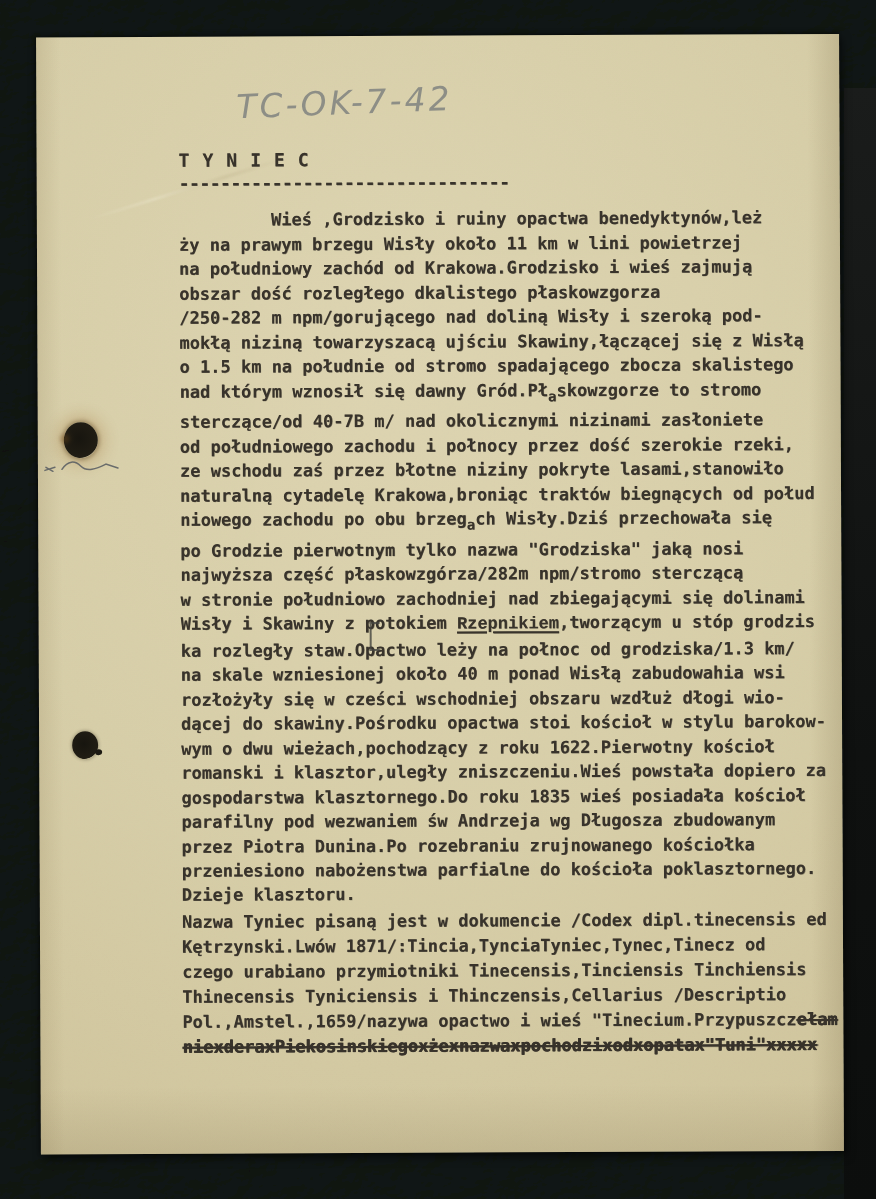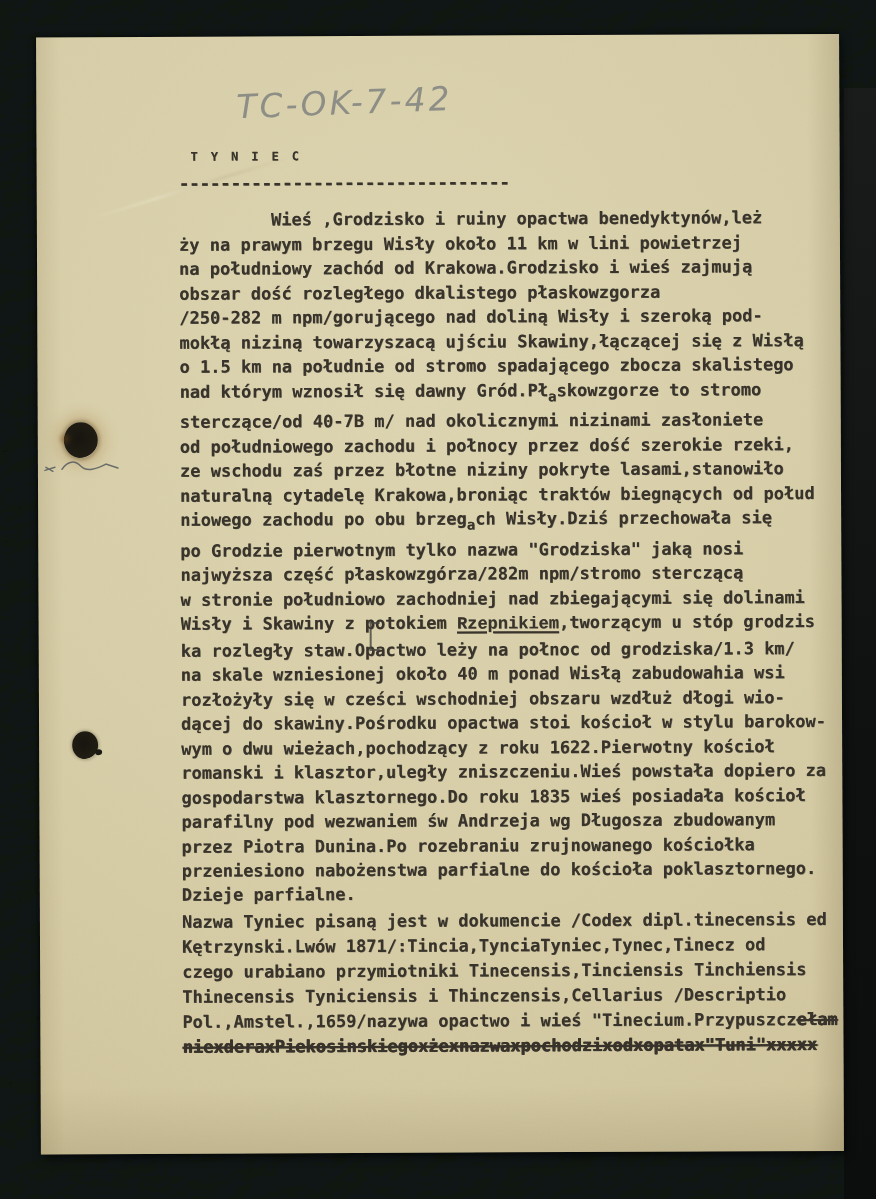--- a/index.html
+++ b/index.html
@@ -21,21 +21,21 @@
                  linear-gradient(180deg,rgba(0,0,0,0) 94%,rgba(110,95,60,.16) 100%);}
   .crease{position:absolute;left:45px;top:150px;width:215px;height:3px;opacity:.35;filter:blur(1px);
       transform:rotate(-17deg);background:linear-gradient(90deg,rgba(255,252,240,0),rgba(255,252,240,.7),rgba(120,100,60,.3),rgba(255,252,240,0));}
   
   .handwriting{position:absolute;left:200px;top:47px;
       font-family:"DejaVu Sans",sans-serif;font-style:italic;font-weight:400;
       font-size:33px;letter-spacing:3px;color:#8d8e86;transform:rotate(-2deg);white-space:pre;}
   
   .typed{color:#38332b;font-weight:700;font-size:17px;white-space:pre;
          text-shadow:0.4px 0.3px 0 rgba(56,51,43,.55);}
-  .title{position:absolute;left:154px;top:113px;letter-spacing:13px;font-size:12px;}
+  .title{position:absolute;left:142px;top:113px;letter-spacing:13px;font-size:18px;}
   .title-underline{position:absolute;left:142px;top:136px;letter-spacing:-0.5px;font-size:18px;font-weight:800;}
   .para{position:absolute;left:142px;}
   #para1{top:171px;line-height:24.5px;}
   .heading{position:absolute;left:142px;top:848px;}
   #para2{top:873px;line-height:25px;}
   .tline{height:inherit;}
   .seg-underline{text-decoration:underline;text-decoration-thickness:2px;text-underline-offset:3px;font-family:Liberation Mono, monospace;}
   .seg-strike{text-decoration:line-through;text-decoration-thickness:2px;
               text-shadow:0.7px 0 0 rgba(45,40,34,.9),0.4px 0.3px 0 rgba(56,51,43,.55);}
   .seg-sub{vertical-align:-5px;font-size:14px;}
@@ -87,21 +87,21 @@
     <div class="edge-shade"></div>
     <div class="crease"></div>
 
     <div class="handwriting">TC-OK-7-42</div>
 
     <div class="typed title">TYNIEC</div>
     <div class="typed title-underline">--------------------------------</div>
 
     <div id="para1" class="typed para"><div class="tline"><span>         Wieś ,Grodzisko i ruiny opactwa benedyktynów,leż</span></div><div class="tline"><span>ży na prawym brzegu Wisły około 11 km w lini powietrzej</span></div><div class="tline"><span>na południowy zachód od Krakowa.Grodzisko i wieś zajmują</span></div><div class="tline"><span>obszar dość rozległego dkalistego płaskowzgorza</span></div><div class="tline"><span>/250-282 m npm/gorującego nad doliną Wisły i szeroką pod-</span></div><div class="tline"><span>mokłą niziną towarzyszacą ujściu Skawiny,łączącej się z Wisłą</span></div><div class="tline"><span>o 1.5 km na południe od stromo spadającego zbocza skalistego</span></div><div class="tline"><span>nad którym wznosił się dawny Gród.Pł</span><span class="seg-sub">a</span><span>skowzgorze to stromo</span></div><div class="tline"><span>sterczące/od 40-7B m/ nad okolicznymi nizinami zasłoniete</span></div><div class="tline"><span>od południowego zachodu i połnocy przez dość szerokie rzeki,</span></div><div class="tline"><span>ze wschodu zaś przez błotne niziny pokryte lasami,stanowiło</span></div><div class="tline"><span>naturalną cytadelę Krakowa,broniąc traktów biegnących od połud</span></div><div class="tline"><span>niowego zachodu po obu brzeg</span><span class="seg-sub">a</span><span>ch Wisły.Dziś przechowała się</span></div><div class="tline"><span>po Grodzie pierwotnym tylko nazwa "Grodziska" jaką nosi</span></div><div class="tline"><span>najwyższa część płaskowzgórza/282m npm/stromo sterczącą</span></div><div class="tline"><span>w stronie południowo zachodniej nad zbiegającymi się dolinami</span></div><div class="tline"><span>Wisły i Skawiny z potokiem </span><span class="seg-underline">Rzepnikiem</span><span>,tworzącym u stóp grodzis</span></div><div class="tline"><span>ka rozległy staw.Opactwo leży na połnoc od grodziska/1.3 km/</span></div><div class="tline"><span>na skale wzniesionej około 40 m ponad Wisłą zabudowahia wsi</span></div><div class="tline"><span>rozłożyły się w cześci wschodniej obszaru wzdłuż dłogi wio-</span></div><div class="tline"><span>dącej do skawiny.Pośrodku opactwa stoi kościoł w stylu barokow-</span></div><div class="tline"><span>wym o dwu wieżach,pochodzący z roku 1622.Pierwotny kościoł</span></div><div class="tline"><span>romanski i klasztor,uległy zniszczeniu.Wieś powstała dopiero za</span></div><div class="tline"><span>gospodarstwa klasztornego.Do roku 1835 wieś posiadała kościoł</span></div><div class="tline"><span>parafilny pod wezwaniem św Andrzeja wg Długosza zbudowanym</span></div><div class="tline"><span>przez Piotra Dunina.Po rozebraniu zrujnowanego kościołka</span></div><div class="tline"><span>przeniesiono nabożenstwa parfialne do kościoła poklasztornego.</span></div></div>
 
-    <div class="typed heading">Dzieje parfialne.</div>
+    <div class="typed heading">Dzieje klasztoru.</div>
 
     <div id="para2" class="typed para"><div class="tline"><span>Nazwa Tyniec pisaną jest w dokumencie /Codex dipl.tinecensis ed</span></div><div class="tline"><span>Kętrzynski.Lwów 1871/:Tincia,TynciaTyniec,Tynec,Tinecz od</span></div><div class="tline"><span>czego urabiano przymiotniki Tinecensis,Tinciensis Tinchiensis</span></div><div class="tline"><span>Thinecensis Tyniciensis i Thinczensis,Cellarius /Descriptio</span></div><div class="tline"><span>Pol.,Amstel.,1659/nazywa opactwo i wieś "Tinecium.Przypuszcz</span><span class="seg-strike">ełam</span></div><div class="tline"><span class="seg-strike">niexderaxPiekosinskiegoxżexnazwaxpochodzixodxopatax"Tuni"xxxxx</span></div></div>
 
     <div id="blot1" class="ink-blot"></div>
     <div id="blot2" class="ink-blot"></div>
     <svg class="pencil-squiggle" viewBox="0 0 92 22" xmlns="http://www.w3.org/2000/svg">
       <path d="M3,16 l10,-3 M4,13 l7,4 M20,15 c6,-9 13,-9 19,-3 c6,6 15,3 25,-2 l12,4" fill="none" stroke="#565a60" stroke-width="1.5" opacity="0.85" stroke-linecap="round"></path>
     </svg>
     <div class="pencil-bracket"></div>
   </div>

